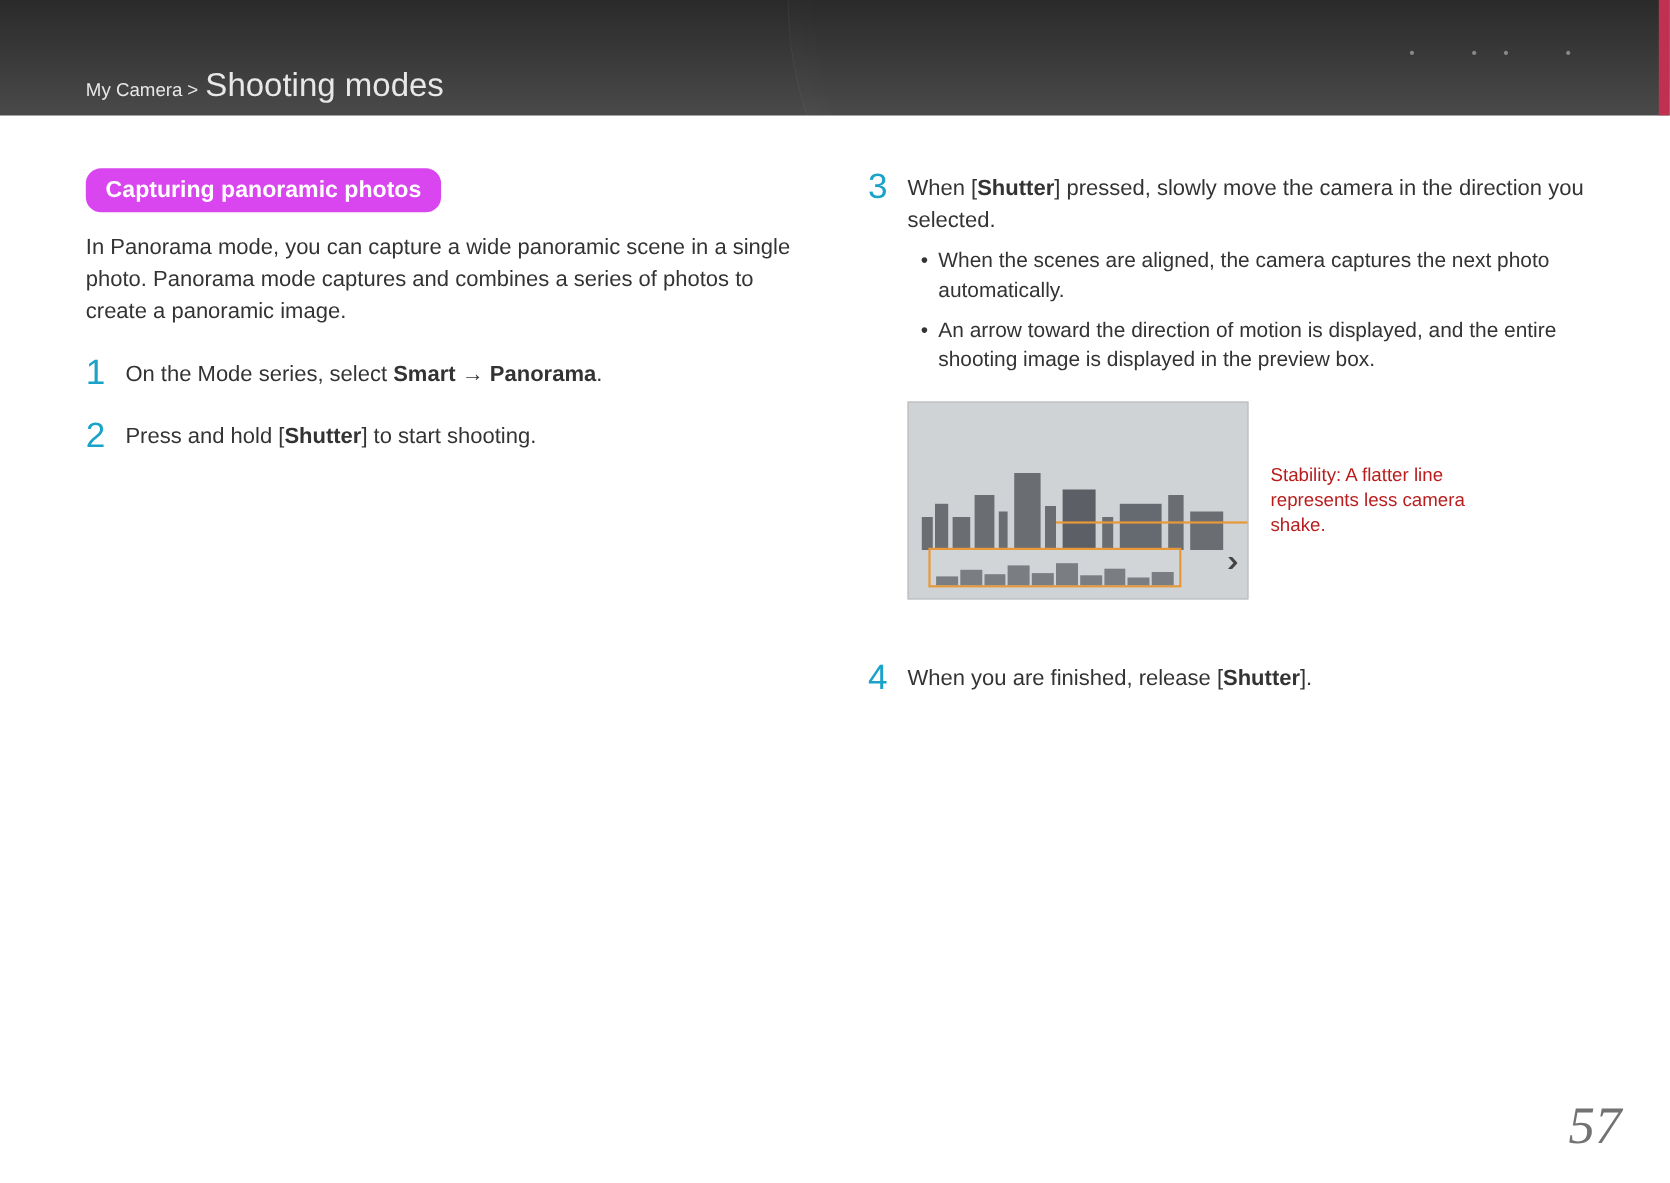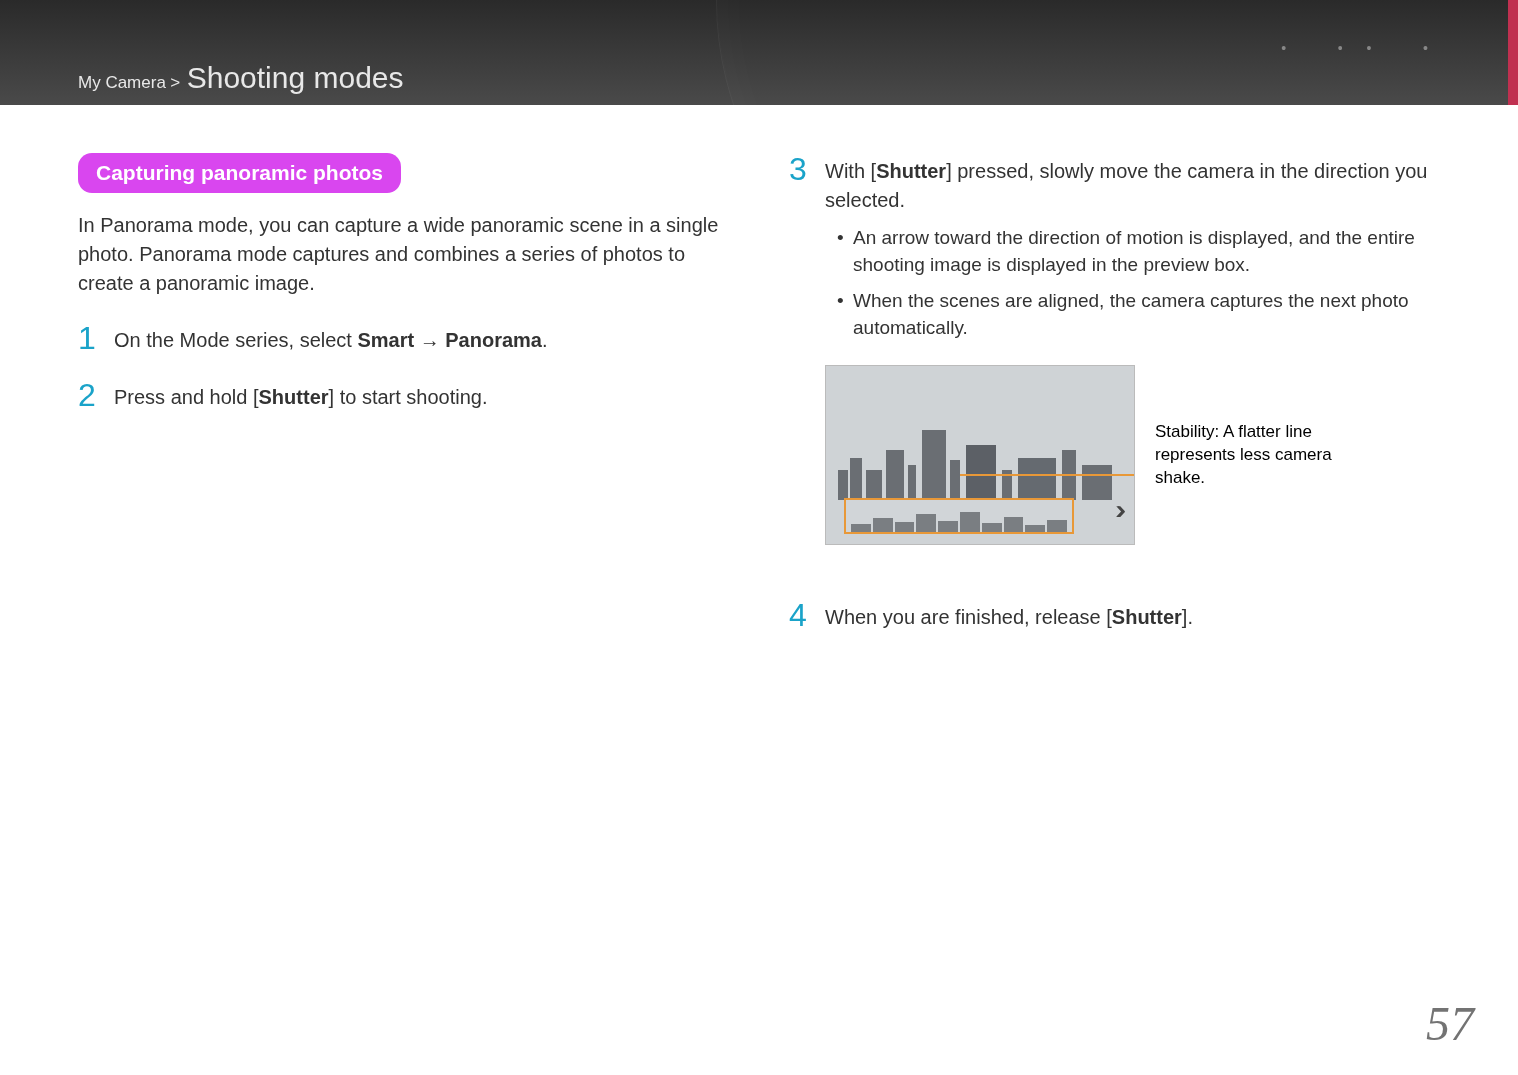--- a/index.html
+++ b/index.html
@@ -160,21 +160,21 @@
   }
   .double-chevron {
     position: absolute;
     right: 16px;
     bottom: 14px;
     font-size: 28px;
     color: #444;
     font-weight: 300;
     letter-spacing: -8px;
   }
-  .caption { font-size: 17px; line-height: 1.35; color: #000000; max-width: 210px; }
+  .caption { font-size: 17px; line-height: 1.35; color: #b91c1c; max-width: 210px; }
   .page-num {
     position: absolute;
     right: 44px;
     bottom: 24px;
     font-size: 48px;
     font-style: italic;
     font-family: Georgia, serif;
     color: #737373;
     font-weight: 400;
   }
@@ -211,24 +211,24 @@
         <span>Press and hold [</span><b>Shutter</b><span>] to start shooting.</span>
       </div>
     </div>
   </div>
 
   <div class="col">
 
     <div class="step">
       <div class="step-num">3</div>
       <div class="step-body">
-        <span>With [</span><b>Shutter</b><span>] pressed, slowly move the camera in the direction you selected.</span>
+        <span>When [</span><b>Shutter</b><span>] pressed, slowly move the camera in the direction you selected.</span>
         <ul class="bullets">
+          <li>When the scenes are aligned, the camera captures the next photo automatically.</li>
           <li>An arrow toward the direction of motion is displayed, and the entire shooting image is displayed in the preview box.</li>
-          <li>When the scenes are aligned, the camera captures the next photo automatically.</li>
         </ul>
 
         <div class="pano-figure">
           <div class="pano-box">
             <div class="skyline">
               <div class="bld b1"></div>
                 <div class="bld b2"></div>
                 <div class="bld b3"></div>
               <div class="bld b4"></div>
                 <div class="bld b5"></div>

